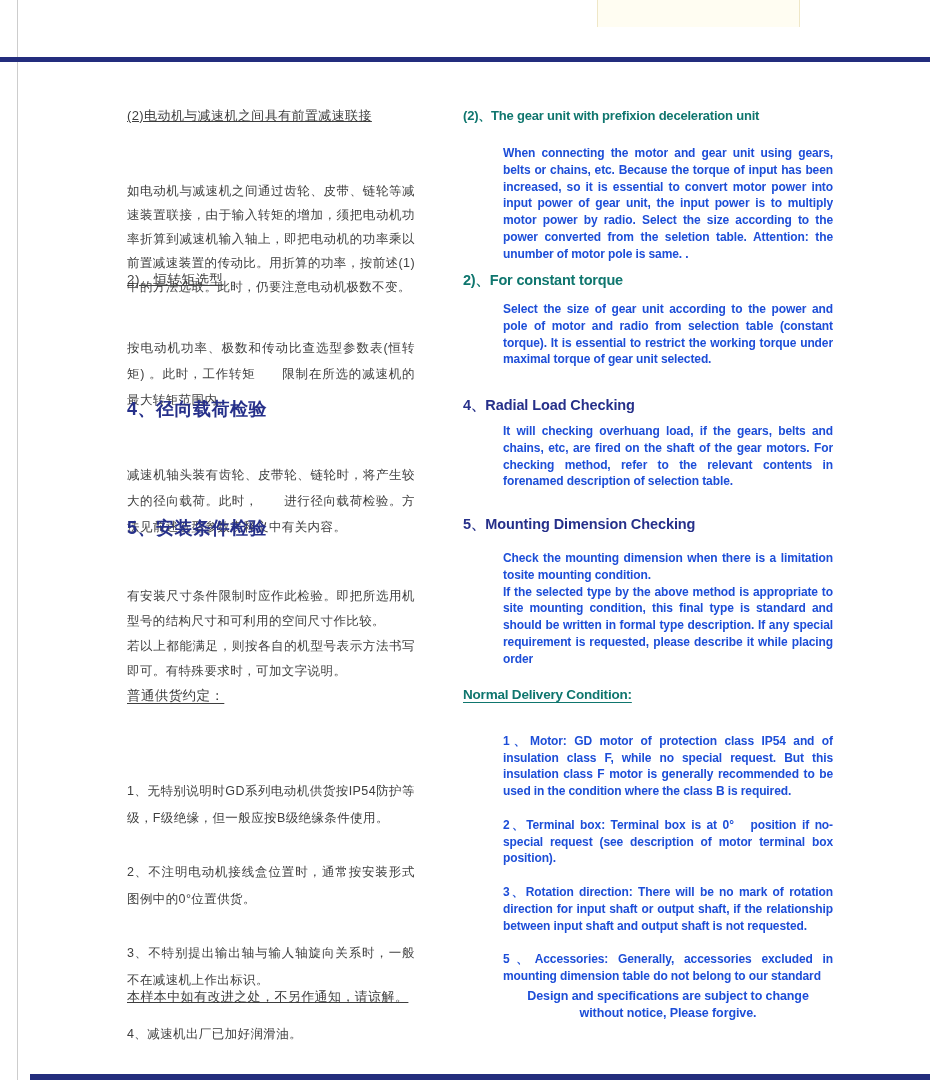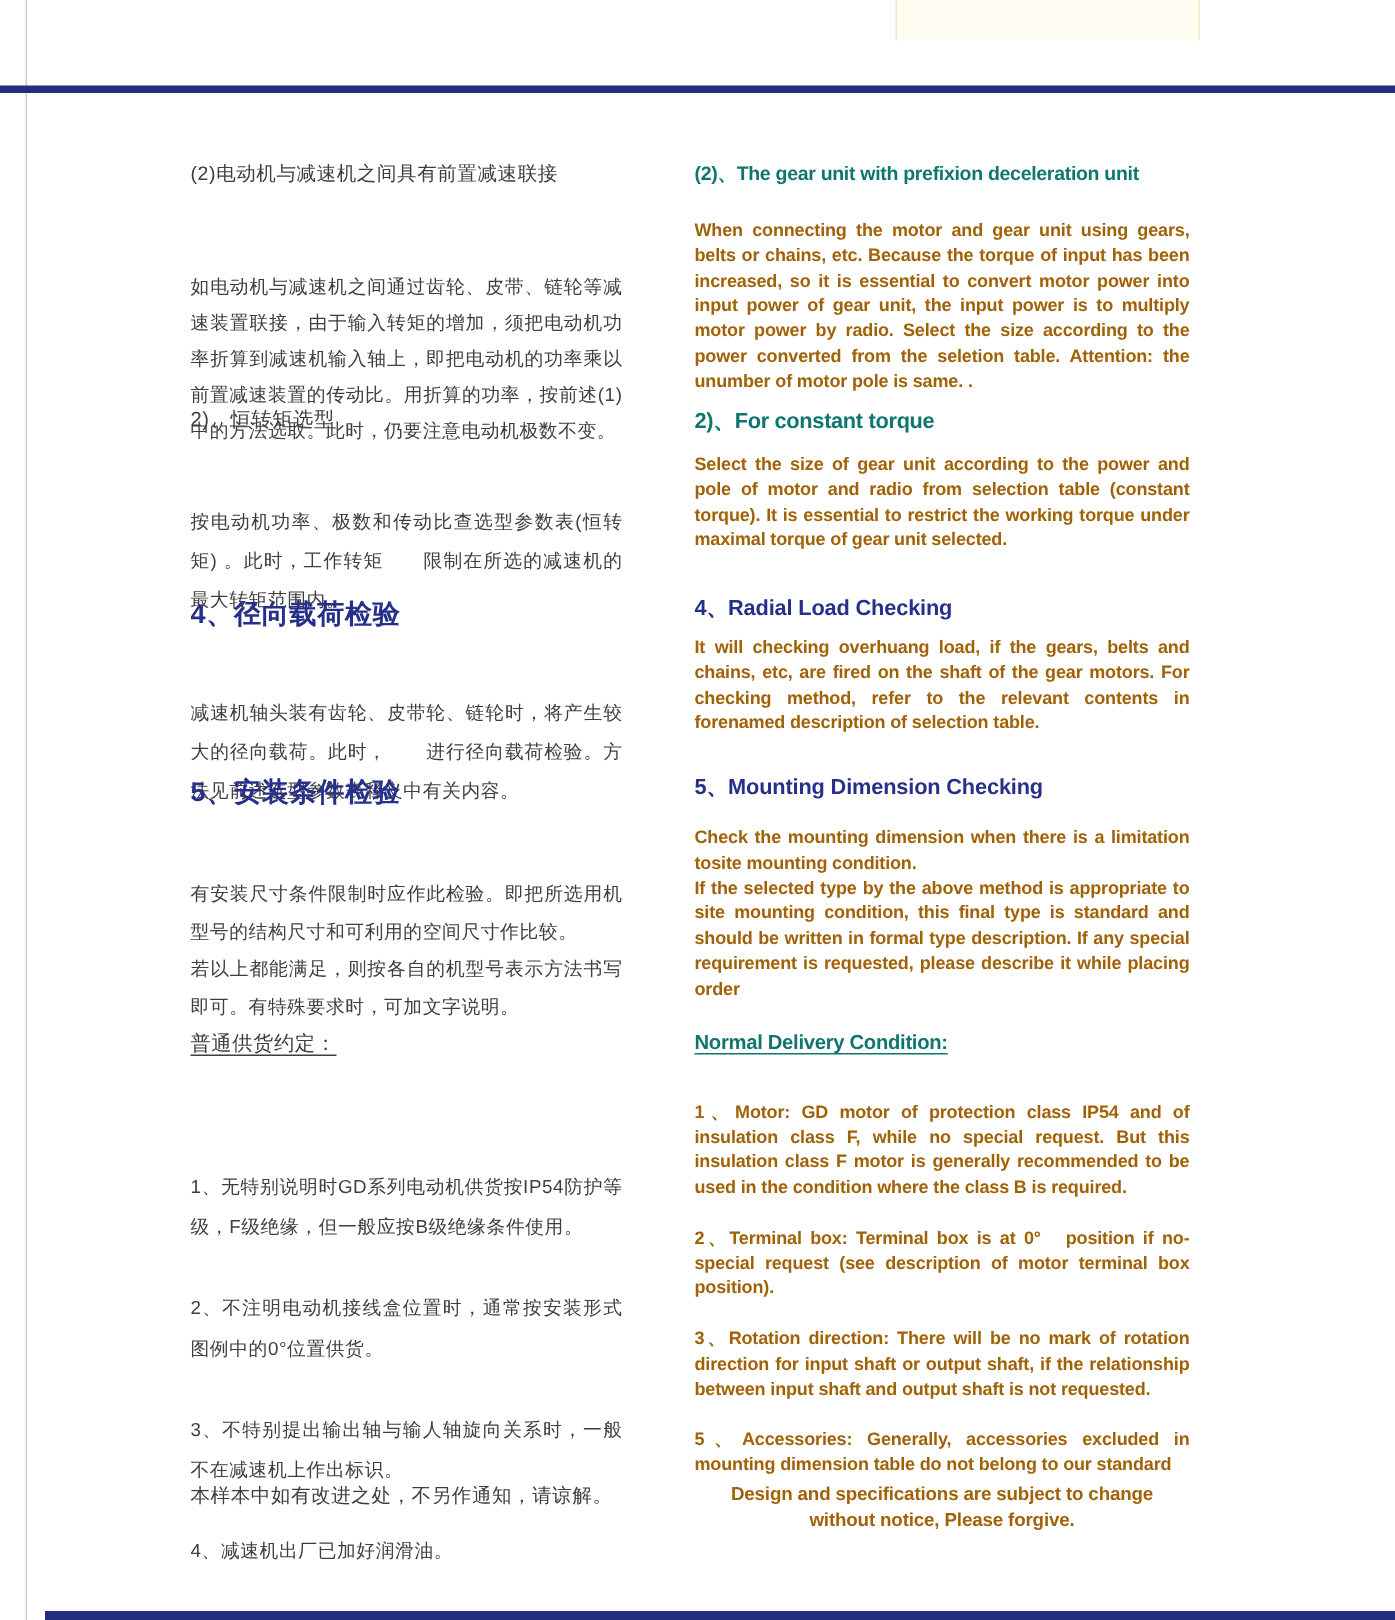--- a/index.html
+++ b/index.html
@@ -11,25 +11,25 @@
   .abs{position:absolute;}
   
   .rule-top{left:0;top:57px;width:930px;height:5px;background:#232d7d;}
   .rule-bottom{left:30px;top:1074px;width:900px;height:6px;background:#232d7d;}
   .edge-line{left:17px;top:0;width:1px;height:1080px;background:#cdcdcd;}
   .watermark{left:597px;top:0;width:201px;height:27px;background:#fffdf2;
     border-left:1px solid rgba(226,214,164,.55);border-right:1px solid rgba(226,214,164,.55);}
   
   .cn{color:#3e3e3e;font-size:12.5px;line-height:24px;text-align:justify;
       letter-spacing:.4px;white-space:pre-line;margin-top:38px;}
-  .cn-h{color:#3e3e3e;font-size:13px;letter-spacing:.4px;white-space:pre-line;}
+  .cn-h{color:#3e3e3e;font-size:13px;letter-spacing:.4px;white-space:pre-line;text-decoration:underline;}
   .cn-list p{margin:0;}
   
-  .en{color:#a16207;font-size:12px;line-height:16.8px;font-weight:bold;
-      text-align:justify;letter-spacing:-.1px;white-space:pre-line;}
+  .en{color:#1d4ed8;font-size:12px;line-height:16.8px;font-weight:bold;
+      text-align:justify;letter-spacing:-.1px;white-space:pre-line;margin-left:40px;}
   .en-h{color:#0f766e;font-size:13px;font-weight:bold;letter-spacing:-.2px;white-space:pre-line;}
   .blue-h{color:#26308a;font-size:14.5px;font-weight:bold;letter-spacing:-.1px;white-space:pre-line;}
   .blue-h.cnface{letter-spacing:.5px;font-size:18px;}
   .underl{text-decoration:underline;text-underline-offset:3px;}
   .en-list p{margin:0;}
   .lcol{left:127px;width:288px;}
   .rcol{left:463px;width:330px;}
 </style>
 </head>
 <body>

